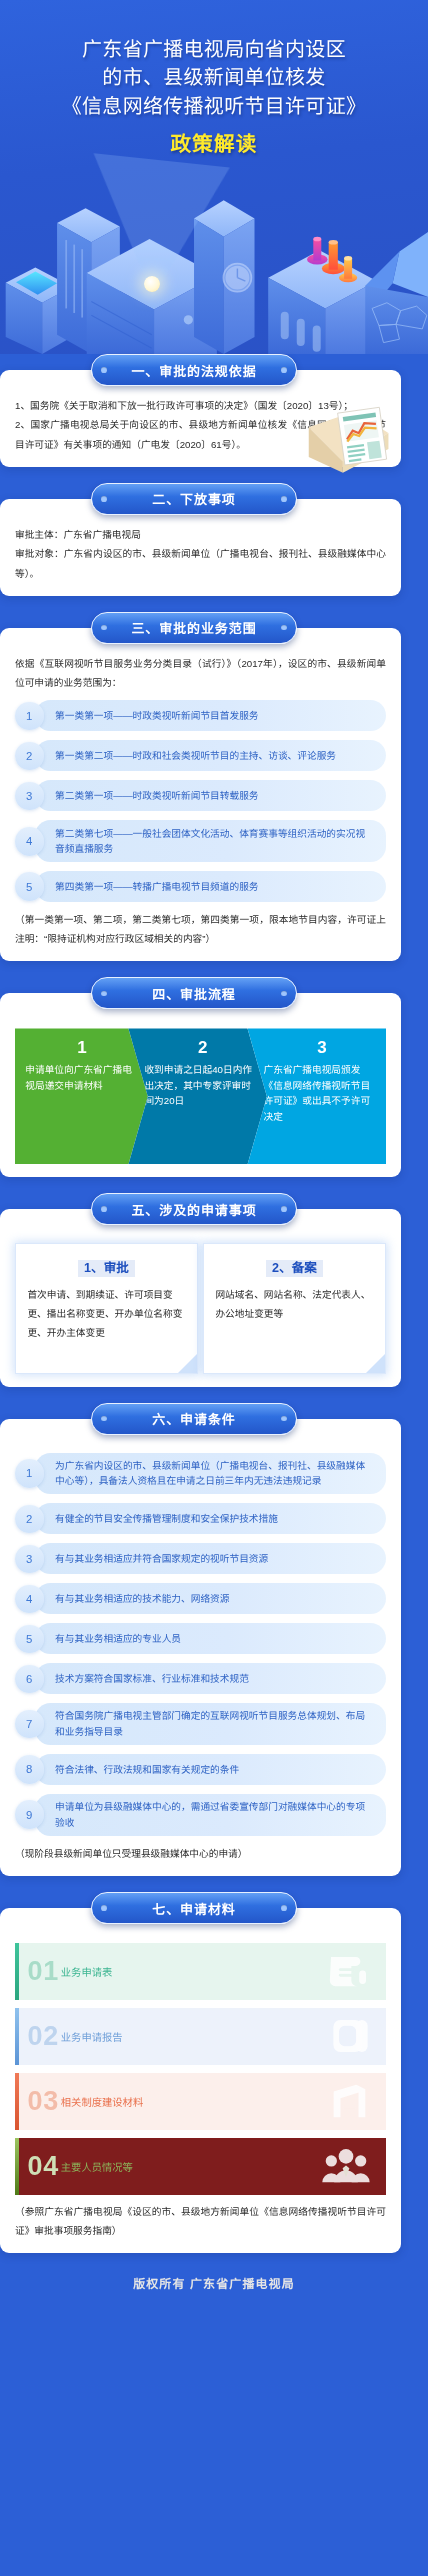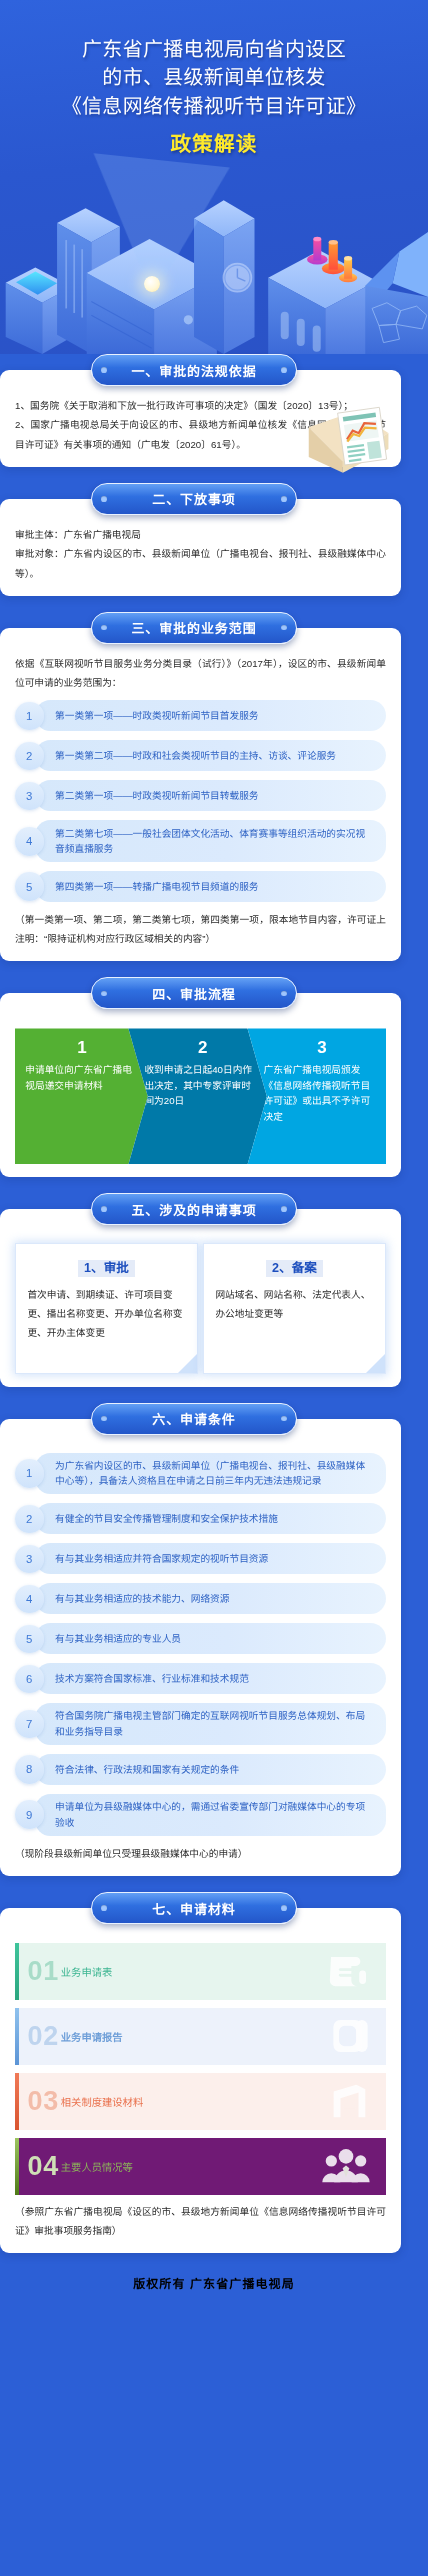--- a/index.html
+++ b/index.html
@@ -245,38 +245,38 @@
   .mat .glyph { position: absolute; right: 15px; top: 50%; transform: translateY(-50%); opacity: 0.9; }
 
   .mat.m1 { background: #e6f5ee; text-align: center; }
   .mat.m1 .bar { background: linear-gradient(180deg, #3fc49b 0%, #2aa67f 100%); }
   .mat.m1 .big { color: #a8dcc8; }
   .mat.m1 .lbl { color: #3bb591; }
 
   .mat.m2 { background: #edf2fb; }
   .mat.m2 .bar { background: linear-gradient(180deg, #8fc2ee 0%, #5b94d6 100%); }
   .mat.m2 .big { color: #bed4ee; }
-  .mat.m2 .lbl { color: #6f9fd8; font-weight: bold; }
+  .mat.m2 .lbl { color: #6f9fd8; }
 
   .mat.m3 { background: #fcefeb; }
   .mat.m3 .bar { background: linear-gradient(180deg, #f07a57 0%, #d9542f 100%); }
   .mat.m3 .big { color: #f3bca9; }
   .mat.m3 .lbl { color: #e96f4a; }
 
-  .mat.m4 { background: #701a75; }
+  .mat.m4 { background: #7f1d1d; }
   .mat.m4 .bar { background: linear-gradient(180deg, #9cc45f 0%, #4e7a16 100%); }
   .mat.m4 .big { color: #cfdfb6; }
   .mat.m4 .lbl { color: #8cb35a; }
 
   
   .footer {
     width: 428px;
     padding: 20.6px 0 32px;
     text-align: center;
-    color: #000000;
+    color: #e5e5e5;
     font-size: 12px;
     font-weight: bold;
     letter-spacing: 1.1px;
   }
 </style>
 </head>
 <body>
 
 <div class="hero">
 

